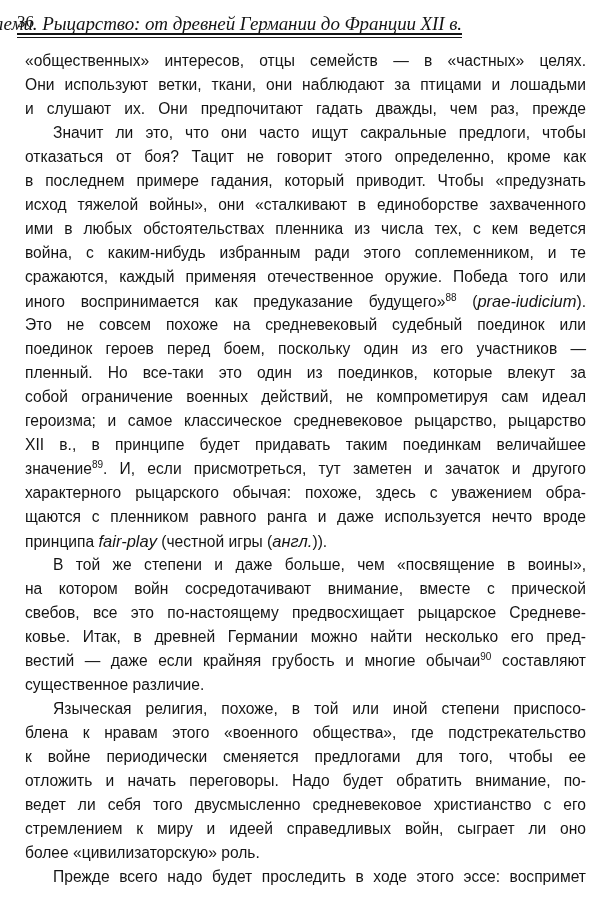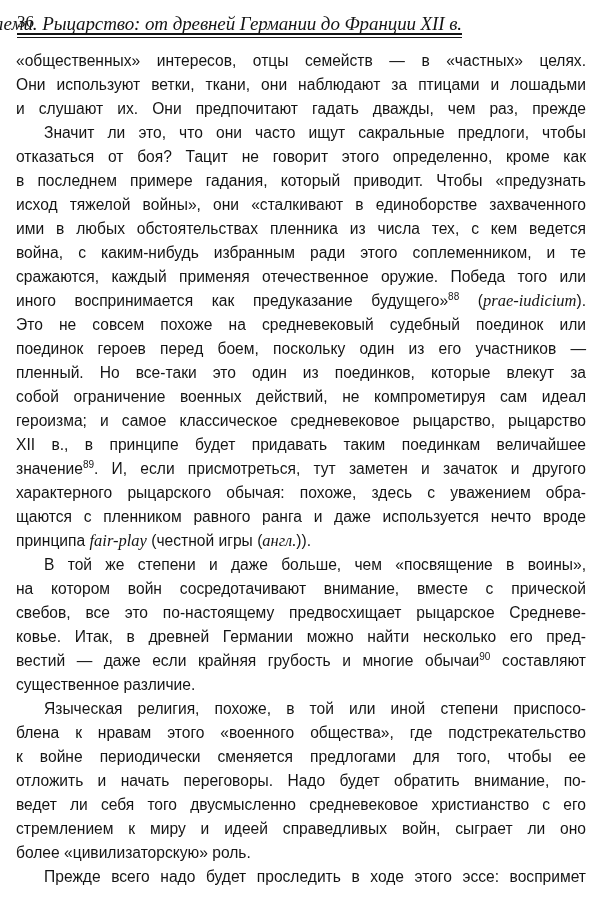--- a/index.html
+++ b/index.html
@@ -4,25 +4,25 @@
 <style>
   html, body { margin: 0; padding: 0; background: #ffffff; }
   body { width: 600px; height: 912px; overflow: hidden; position: relative; color: #141414; }
   .page { position: absolute; left: 0; top: 0; width: 476px; height: 912px; }
   .header { position: absolute; left: 17px; right: 14px; top: 10px; height: 22px; }
   .page-num { position: absolute; left: 0; top: 2px; font-family: "Liberation Serif", serif; font-size: 17px; }
   .running-title { position: absolute; right: 0; top: 3px; font-family: "Liberation Serif", serif; font-style: italic; font-size: 19px; letter-spacing: -0.1px; white-space: nowrap; }
   .rule-thick { position: absolute; left: 17px; right: 14px; top: 33px; height: 2px; background: #141414; }
   .rule-thin { position: absolute; left: 17px; right: 14px; top: 37px; height: 1px; background: #141414; }
   .body { position: absolute; left: 16px; top: 49px; width: 570px; font-family: "Liberation Sans", sans-serif; font-size: 15.6px; line-height: 24px; }
-  .line { display: block; white-space: nowrap; text-align: justify; text-align-last: justify; height: 24px; }
+  .line { display: block; white-space: nowrap; text-align: justify; text-align-last: justify; height: 24px; margin-left: 9px; }
   .line.last { text-align-last: left; }
   .line.indent { padding-left: 28px; }
   sup { font-size: 10px; line-height: 0; vertical-align: 6px; }
-  .it { font-family: Liberation Serif, serif; font-style: italic; font-size: 16.5px; }
+  .it { font-family: Liberation Sans, sans-serif; font-style: italic; font-size: 16.5px; }
 </style>
 </head>
 <body>
 
 <div class="page">
   <div class="header">
     <span class="page-num">36</span>
     <span class="running-title">Доминик Бартелеми. Рыцарство: от древней Германии до Франции XII в.</span>
   </div>
   <div class="rule-thick"></div>

